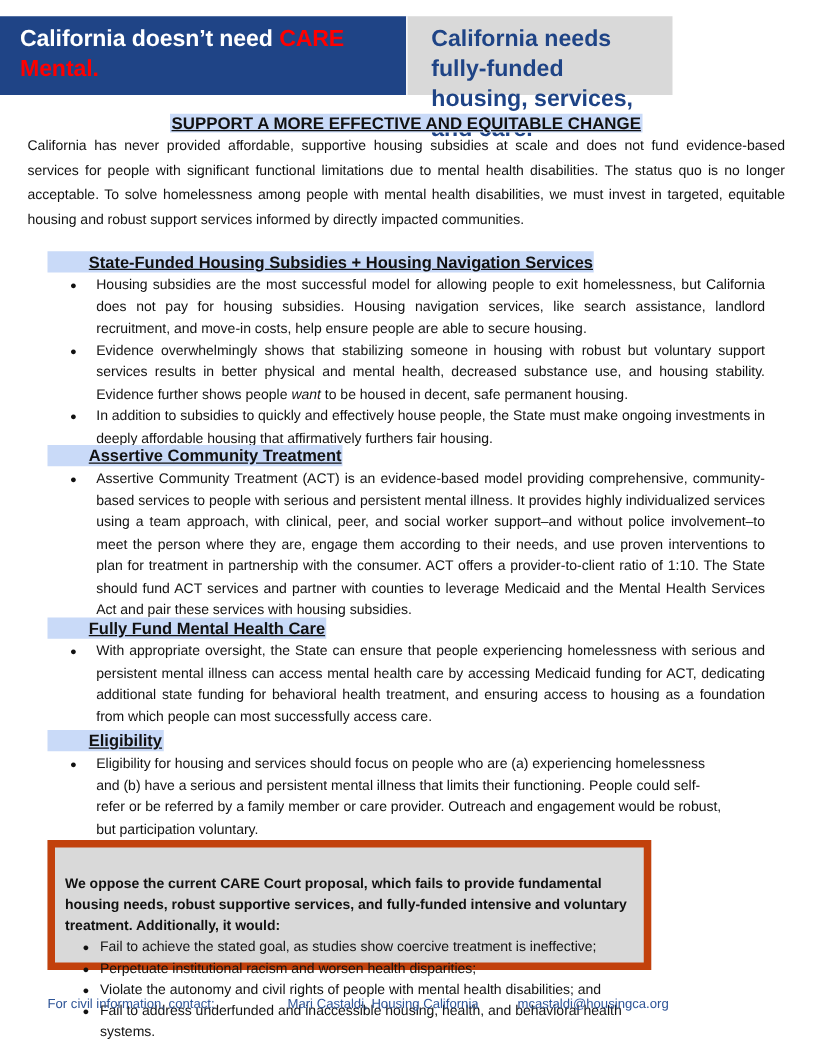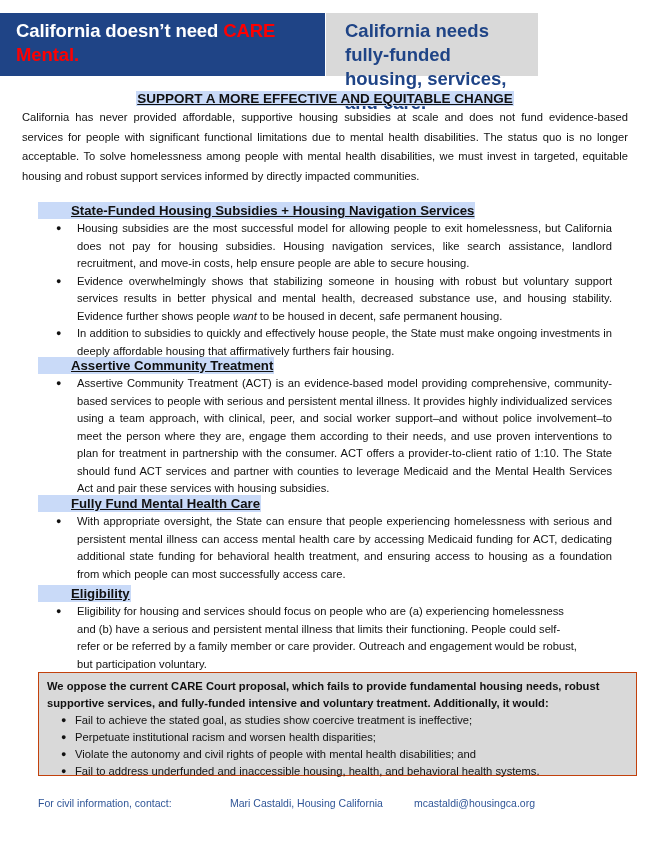--- a/index.html
+++ b/index.html
@@ -109,26 +109,26 @@
       position: absolute;
       left: 18px;
       top: 0;
       font-size: 9px;
     }
     .section li.ragged { text-align: left; }
     .oppose-box {
       position: absolute;
       top: 672px;
       left: 38px;
-      width: 599px;
+      width: 483px;
       height: 104px;
       box-sizing: border-box;
       background: #d9d9d9;
-      border: 1px solid #c2410c;
-      padding: 5px 8px 0 8px;
+      border: 6px solid #c2410c;
+      padding: 21px 8px 0 8px;
       font-size: 11.2px;
       color: #111;
     }
     .oppose-box .lead {
       font-weight: bold;
       line-height: 17px;
     }
     .oppose-box ul {
       list-style: none;
       margin: 0;

